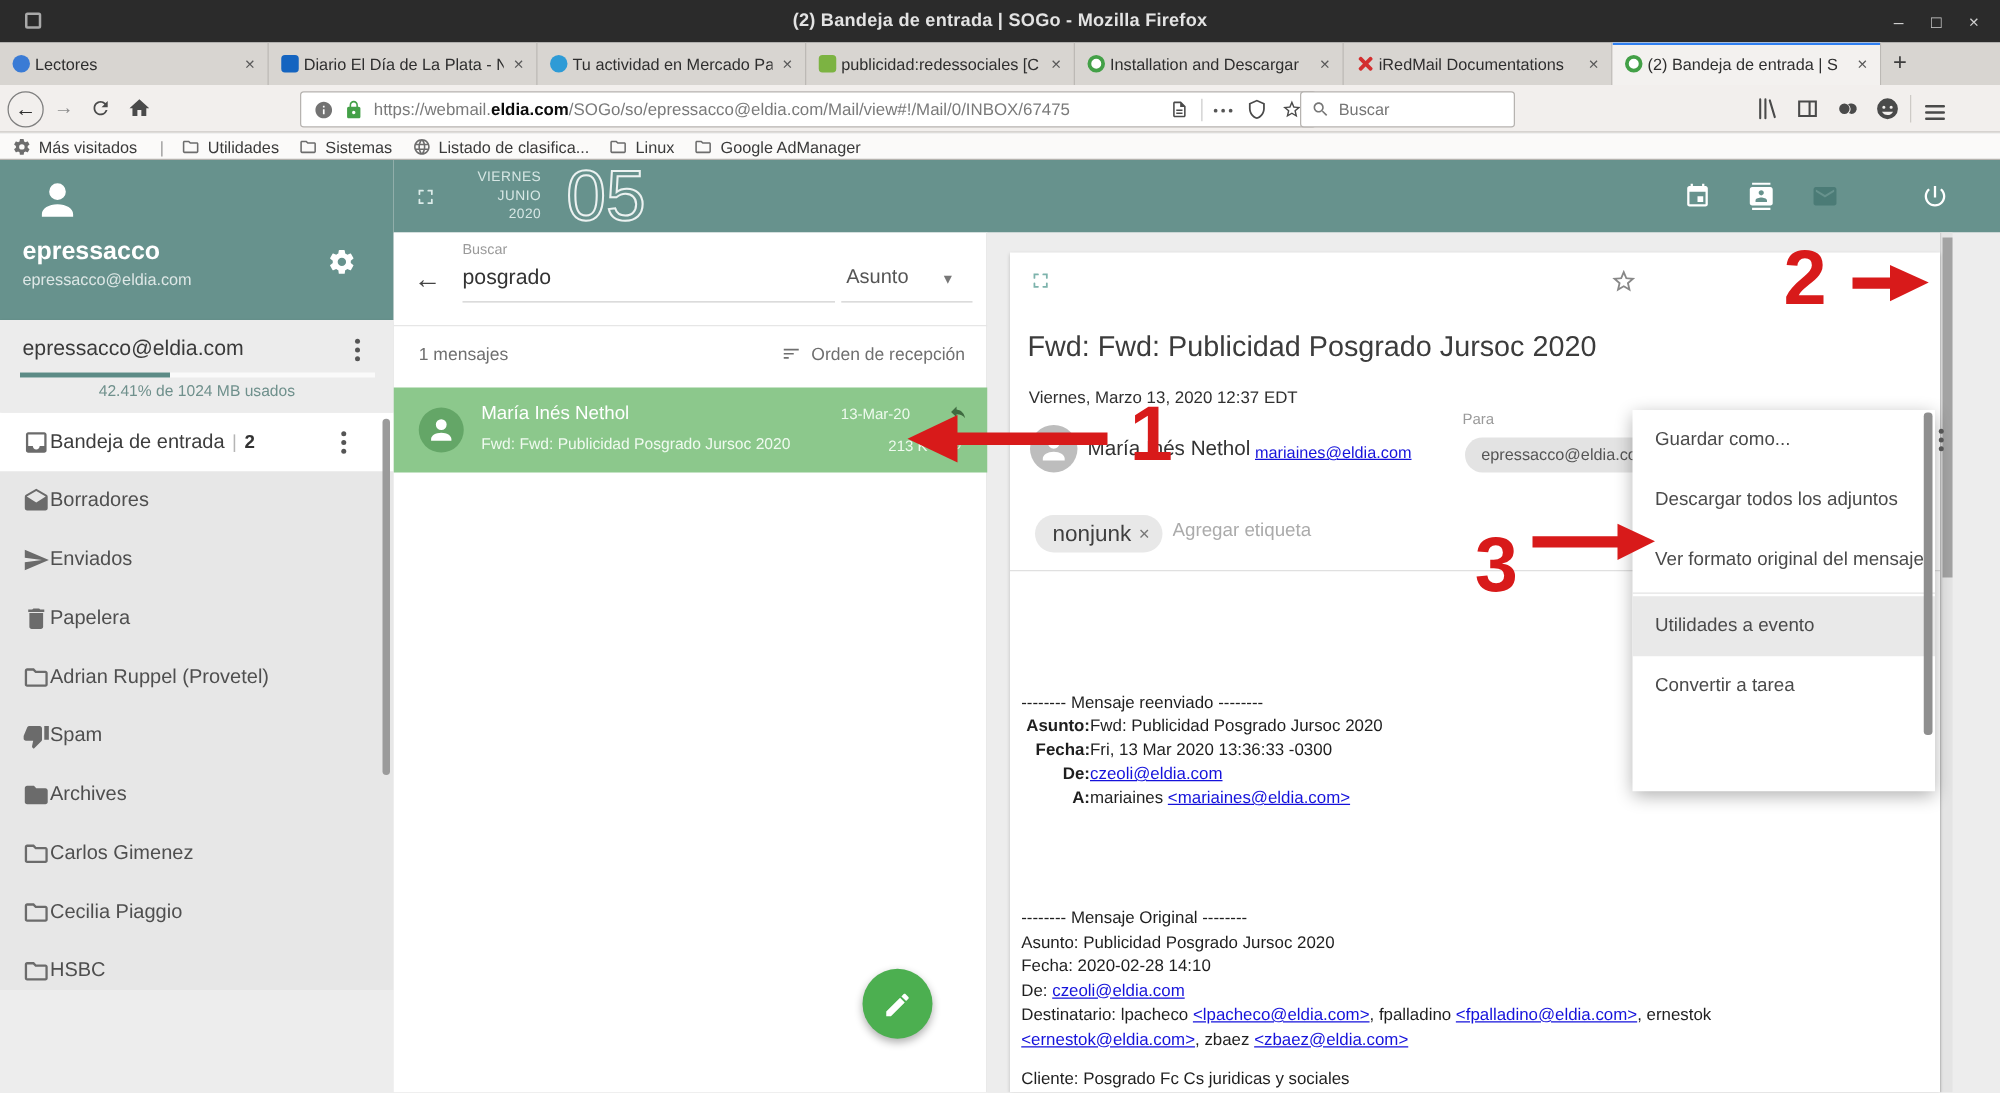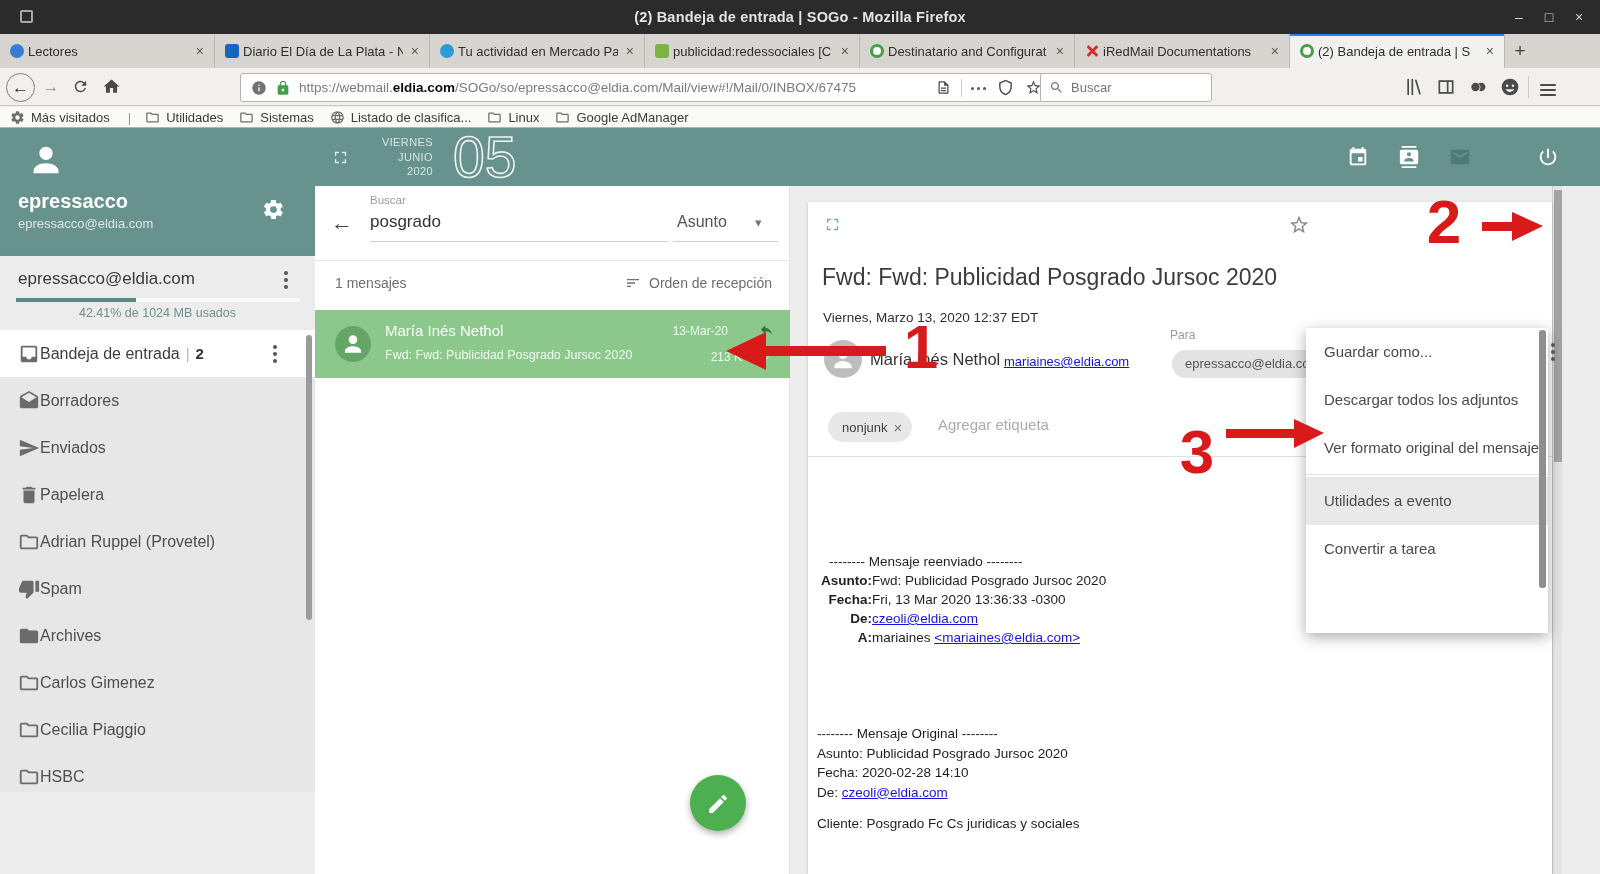--- a/index.html
+++ b/index.html
@@ -134,29 +134,29 @@
   #card-star{position:absolute;left:480px;top:12px;width:22px;height:22px;color:#888;}
   #v-subject{position:absolute;left:14px;top:62px;font-size:23px;color:#3c3c3c;}
   #v-date{position:absolute;left:15px;top:108px;font-size:13.5px;color:#2f2f2f;}
   #v-avatar{position:absolute;left:16px;top:138px;width:38px;height:38px;border-radius:50%;background:#bdbdbd;color:#fff;padding:5px;}
   #v-from{position:absolute;left:62px;top:148px;font-size:16.5px;color:#333;}
   #v-from-email{position:absolute;left:196px;top:152px;font-size:13px;}
   a.link,.link{color:#1512db;text-decoration:underline;cursor:pointer;}
   #v-para{position:absolute;left:362px;top:126px;font-size:12px;color:#9a9a9a;}
   #v-chip{position:absolute;left:364px;top:148px;height:28px;border-radius:14px;background:#e3e3e3;color:#555;font-size:13px;line-height:28px;padding:0 13px;white-space:nowrap;}
   #tagchip{position:absolute;left:20px;top:210px;height:30px;border-radius:15px;background:#e8e8e8;display:flex;align-items:center;padding:0 10px 0 14px;}
-  #tagchip .tagtext{font-size:13px;color:#3f3f3f;}
+  #tagchip .tagtext{font-size:18px;color:#3f3f3f;}
   #tagchip .tagx{font-size:15px;color:#777;margin-left:6px;}
   #tag-input{position:absolute;left:130px;top:214px;width:220px;border:none;outline:none;font-size:15px;color:#555;font-family:inherit;}
   #tag-input::placeholder{color:#ababab;}
   #v-divider{position:absolute;left:0;top:254px;width:744px;height:1px;background:#e0e0e0;}
   #block1{position:absolute;left:8px;top:350px;font-size:13.5px;line-height:19px;color:#1f1f1f;}
   .brow{display:flex;}
   .blbl{width:56px;text-align:right;font-weight:bold;flex:0 0 56px;}
-  .bind0{margin-left:13px;text-align:center;}
+  .bind0{margin-left:1px;text-align:center;}
   #block2{position:absolute;left:9px;top:522px;font-size:13.5px;line-height:19.5px;color:#1f1f1f;width:652px;}
   .spacer12{height:12px;}
   #card-kebab{position:absolute;left:761px;top:164px;z-index:60;}
   
   #menu{position:absolute;left:516px;top:142px;width:242px;height:305px;background:#fff;box-shadow:0 4px 14px rgba(0,0,0,.33);z-index:50;}
   .mitem{height:48px;line-height:48px;padding-left:18px;font-size:15px;color:#4a4a4a;white-space:nowrap;cursor:pointer;}
   .mitem.hl{background:#e9e9e9;}
   #menu-div{height:1px;background:#e3e3e3;margin:2px 0;}
   #menu-scroll{position:absolute;right:2px;top:2px;width:7px;height:258px;background:#8f8f8f;border-radius:3px;}
   
@@ -196,21 +196,21 @@
         <span class="tlabel">Tu actividad en Mercado Pa</span>
         <span class="tclose">×</span>
       </div>
     <div class="tab">
         <span class="fav fav3"></span>
         <span class="tlabel">publicidad:redessociales [C</span>
         <span class="tclose">×</span>
       </div>
     <div class="tab">
         <span class="fav fav4"></span>
-        <span class="tlabel">Destinatario and Configurat</span>
+        <span class="tlabel">Installation and Descargar</span>
         <span class="tclose">×</span>
       </div>
     <div class="tab">
         <span class="fav fav5"></span>
         <span class="tlabel">iRedMail Documentations</span>
         <span class="tclose">×</span>
       </div>
     <div class="tab active">
         <span class="fav fav6"></span>
         <span class="tlabel">(2) Bandeja de entrada | S</span>
@@ -594,20 +594,23 @@
               <span class="blbl">A:</span>
               <span><span>mariaines </span><a class="link">&lt;mariaines@eldia.com&gt;</a></span>
             </div>
         </div>
 
         <div id="block2">
           <div>-------- Mensaje Original --------</div>
           <div>Asunto: Publicidad Posgrado Jursoc 2020</div>
           <div>Fecha: 2020-02-28 14:10</div>
           <div><span>De: </span><a class="link">czeoli@eldia.com</a></div>
+          <div>
+            <span>Destinatario: lpacheco </span><a class="link">&lt;lpacheco@eldia.com&gt;</a><span>, fpalladino </span><a class="link">&lt;fpalladino@eldia.com&gt;</a><span>, ernestok </span><a class="link">&lt;ernestok@eldia.com&gt;</a><span>, zbaez </span><a class="link">&lt;zbaez@eldia.com&gt;</a>
+          </div>
           <div class="spacer12"></div>
           <div>Cliente: Posgrado Fc Cs juridicas y sociales</div>
         </div>
       </div>
 
       <div id="card-kebab" class="kebab"></div>
 
       <div id="menu">
         <div class="mitem">Guardar como...</div>
         <div class="mitem">Descargar todos los adjuntos</div>

